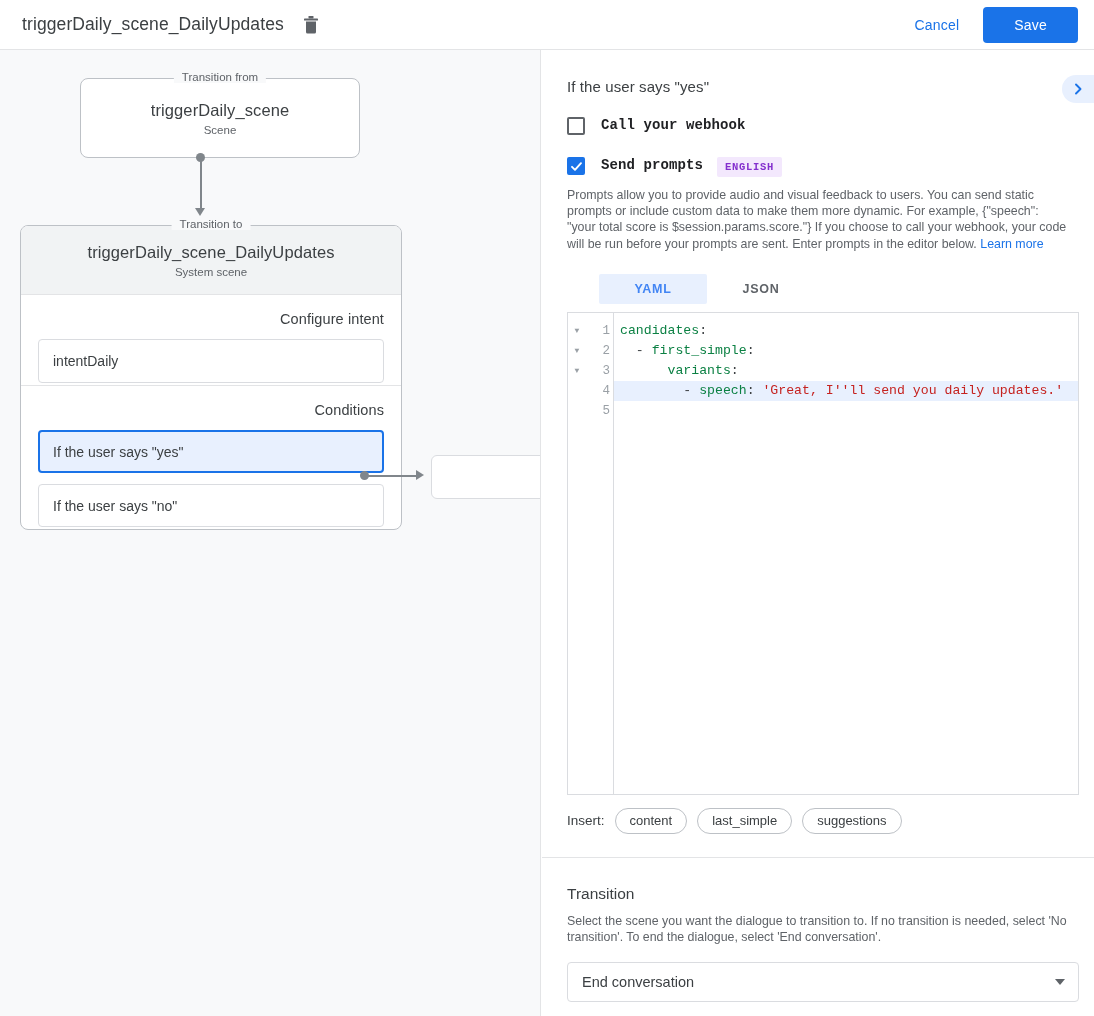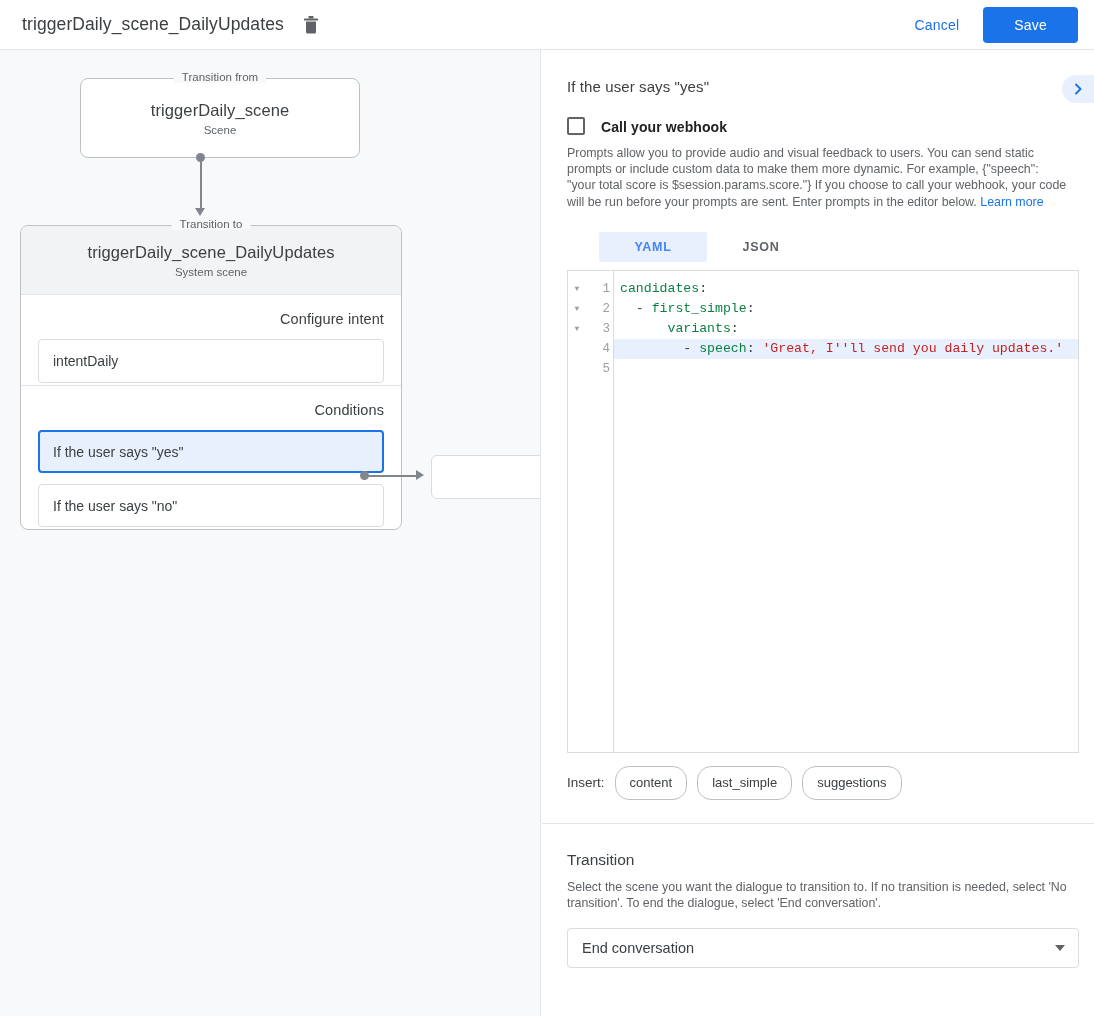--- a/index.html
+++ b/index.html
@@ -237,22 +237,23 @@
     position: absolute;
     right: 0; top: 25px;
     width: 32px; height: 28px;
     background: #e8f0fe;
     border-radius: 14px 0 0 14px;
     display: flex; align-items: center; justify-content: center;
     cursor: pointer;
   }
 
   .check-row {
-    display: flex; align-items: flex-end;
+    display: flex; align-items: flex-start;
     margin-top: 22px;
+    font-family: Liberation Mono, monospace;
   }
   .cb {
     width: 18px; height: 18px;
     border: 2px solid #5f6368;
     border-radius: 2px;
     background: #ffffff;
     flex: 0 0 auto;
     cursor: pointer;
   }
   .cb.checked {
@@ -369,21 +370,21 @@
     gap: 10px;
   }
   .insert-label {
     font-size: 13.5px;
     color: #3c4043;
   }
   .chip {
     border: 1px solid #bdc1c6;
     border-radius: 14px;
     height: 26px;
-    padding: 16px 14px;
+    padding: 8px 14px;
     display: flex; align-items: center;
     font-size: 13px;
     color: #3c4043;
     cursor: pointer;
     background: #ffffff;
     font-family: inherit;
   }
 
   .divider {
     margin-top: 23px;
@@ -490,20 +491,29 @@
       <svg width="12" height="12" viewBox="0 0 12 12">
         <path d="M4 1.5 L8.5 6 L4 10.5" fill="none" stroke="#1a73e8" stroke-width="1.9" stroke-linecap="round" stroke-linejoin="round"></path>
       </svg>
     </div>
 
     <div class="check-row">
       <div class="cb"></div>
       <div class="check-label">Call your webhook</div>
     </div>
 
+    <div class="check-row">
+      <div class="cb checked">
+        <svg width="13" height="13" viewBox="0 0 13 13">
+          <path d="M2 6.8 L5 9.8 L11 3.2" fill="none" stroke="#ffffff" stroke-width="1.9" stroke-linecap="round" stroke-linejoin="round"></path>
+        </svg>
+      </div>
+      <div class="check-label">Send prompts</div>
+      <div class="lang-badge">ENGLISH</div>
+    </div>
 
     <div class="helper-text"><span>Prompts allow you to provide audio and visual feedback to users. You can send static prompts or include custom data to make them more dynamic. For example, {"speech": "your total score is $session.params.score."} If you choose to call your webhook, your code will be run before your prompts are sent. Enter prompts in the editor below. </span><span class="link">Learn more</span></div>
 
     <div class="tabs">
       <div class="tab active">YAML</div>
       <div class="tab">JSON</div>
     </div>
 
     <div class="editor">
       <div class="gutter" id="gutter">

